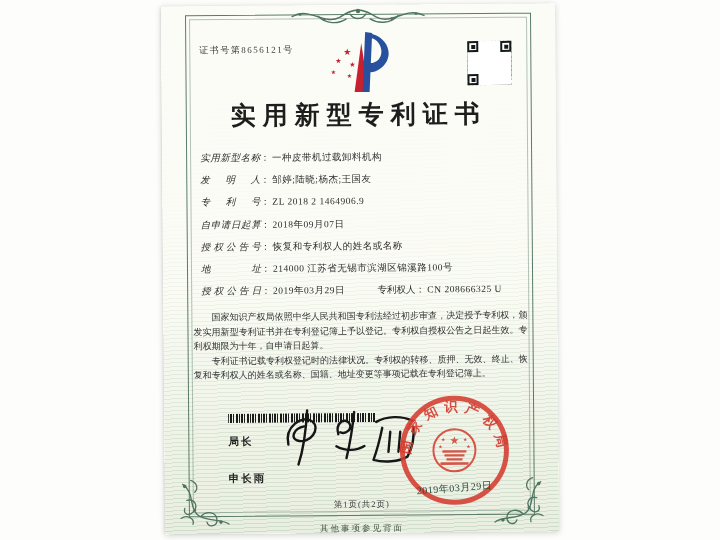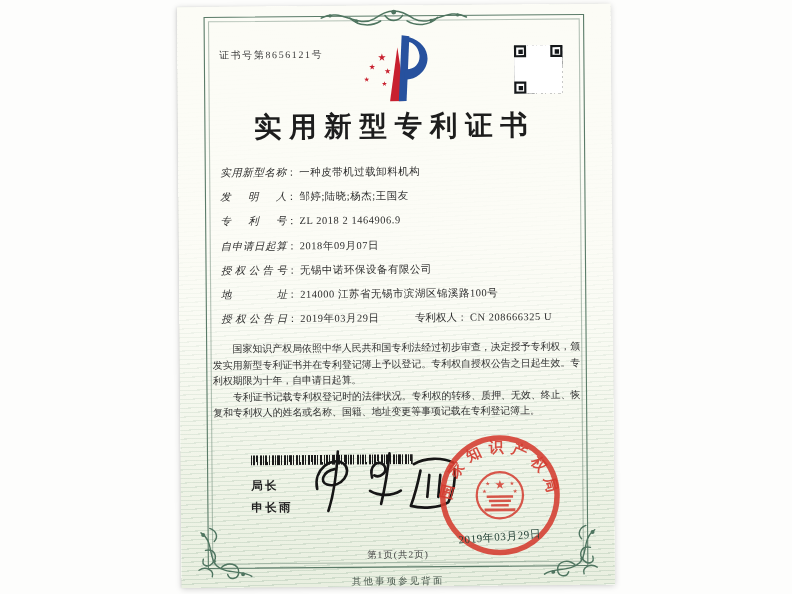--- a/index.html
+++ b/index.html
@@ -71,21 +71,21 @@
     font-size:9px;line-height:14.6px;color:#323232;text-align:justify;
   }
   .body-text p{margin:0;text-indent:2em;}
   
   .barcode{
     position:absolute;left:64px;top:408px;width:147px;height:9px;
     background:repeating-linear-gradient(90deg,#1b1b1b 0 1px,transparent 1px 2px,#1b1b1b 2px 4px,transparent 4px 5px,#1b1b1b 5px 6px,transparent 6px 8px,#1b1b1b 8px 10px,transparent 10px 11px);
   }
   .sig-label{position:absolute;left:64px;font-size:10.5px;font-weight:700;color:#222;letter-spacing:2px;}
   .sig-label.l1{top:429px;}
-  .sig-label.l2{top:449px;}
+  .sig-label.l2{top:466px;}
   .signature{position:absolute;left:108px;top:399px;}
   .seal{position:absolute;left:232px;top:388px;width:116px;height:116px;}
   .seal svg{overflow:visible;}
   .seal-ring-text{font-size:13.5px;letter-spacing:6px;fill:#d43b2f;font-weight:600;}
   .seal-date{font-size:10px;fill:#27453a;letter-spacing:.5px;}
   .page-indicator{
     position:absolute;left:0;right:0;top:494px;text-align:center;
     font-size:8.5px;color:#3c3c3c;letter-spacing:1px;
   }
   .back-note{
@@ -187,21 +187,21 @@
         <div class="frow">
           <span class="flabel">专利号</span><span class="fcolon">：</span>
           <span class="fvalue">ZL 2018 2 1464906.9</span>
         </div>
         <div class="frow">
           <span class="flabel">自申请日起算</span><span class="fcolon">：</span>
           <span class="fvalue">2018年09月07日</span>
         </div>
         <div class="frow">
           <span class="flabel">授权公告号</span><span class="fcolon">：</span>
-          <span class="fvalue">无锡中诺环保设备有限公司</span>
+          <span class="fvalue">恢复和专利权人的姓名或名称</span>
         </div>
         <div class="frow">
           <span class="flabel">地址</span><span class="fcolon">：</span>
           <span class="fvalue">214000 江苏省无锡市滨湖区锦溪路100号</span>
         </div>
         <div class="frow">
           <span class="flabel">授权公告日</span><span class="fcolon">：</span>
           <span class="fvalue">2019年03月29日</span>
           <span class="pair2">
             <span>专利权人</span><span class="fcolon">：</span>

